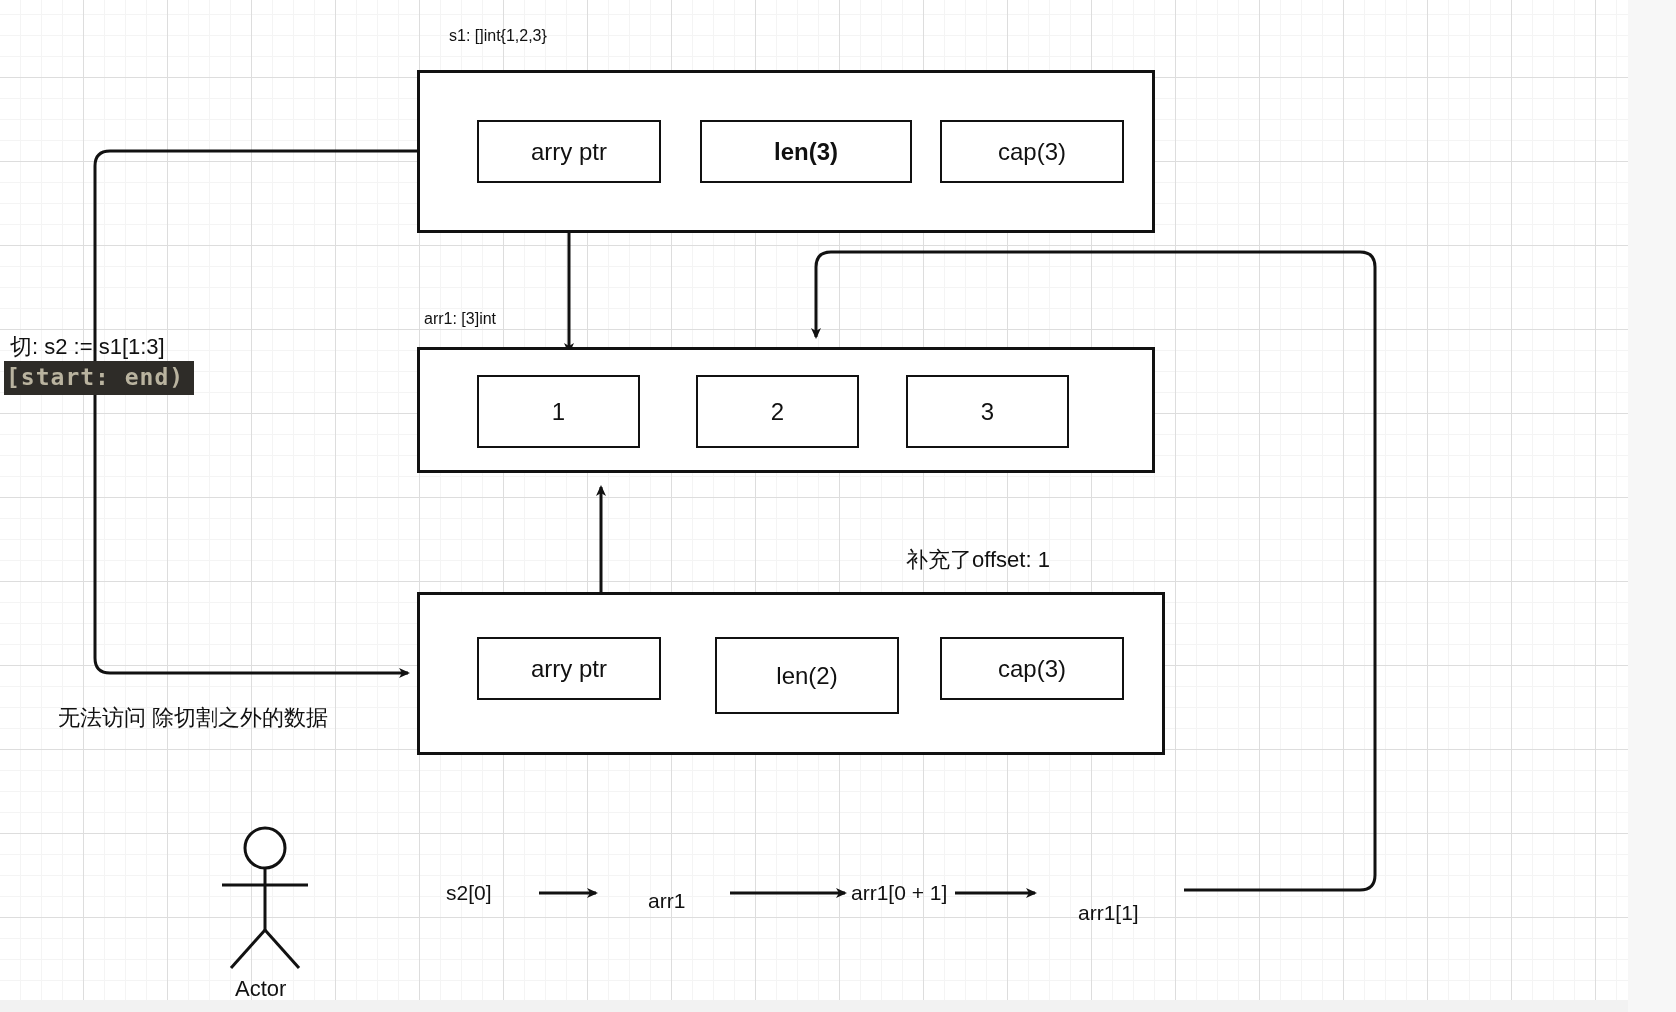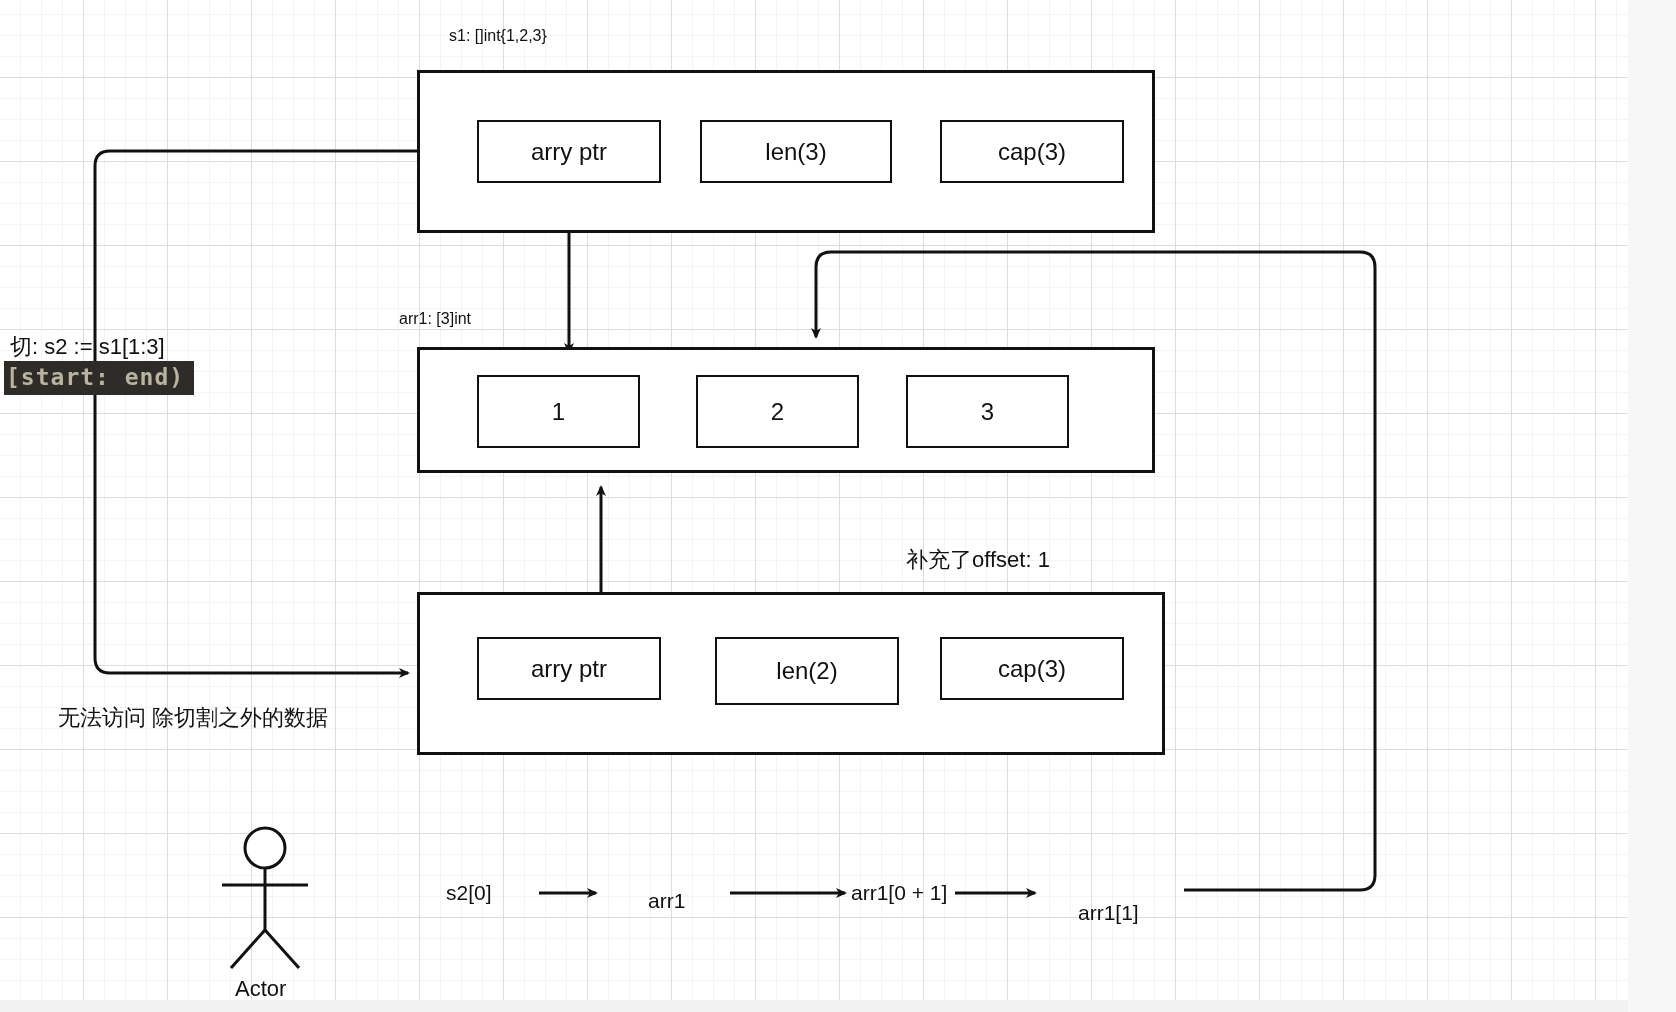--- a/index.html
+++ b/index.html
@@ -72,33 +72,33 @@
       <line x1="265" y1="868" x2="265" y2="930" stroke="#111" stroke-width="3"></line>
       <line x1="222" y1="885" x2="308" y2="885" stroke="#111" stroke-width="3"></line>
       <line x1="265" y1="930" x2="231" y2="968" stroke="#111" stroke-width="3"></line>
       <line x1="265" y1="930" x2="299" y2="968" stroke="#111" stroke-width="3"></line>
     </g>
   </svg>
 
   <div class="lbl" style="left:449px;top:27px;">s1: []int{1,2,3}</div>
   <div class="struct" style="left:417px;top:70px;width:738px;height:163px;"></div>
   <div class="cell" style="left:477px;top:120px;width:184px;height:63px;">arry ptr</div>
-  <div class="cell" style="left:700px;top:120px;width:192px;height:63px;">len(3)</div>
+  <div class="cell" style="left:700px;top:120px;width:212px;height:63px;font-weight:bold;">len(3)</div>
   <div class="cell" style="left:940px;top:120px;width:184px;height:63px;">cap(3)</div>
 
-  <div class="lbl" style="left:399px;top:310px;">arr1: [3]int</div>
+  <div class="lbl" style="left:424px;top:310px;">arr1: [3]int</div>
   <div class="struct" style="left:417px;top:347px;width:738px;height:126px;"></div>
   <div class="cell" style="left:477px;top:375px;width:163px;height:73px;">1</div>
   <div class="cell" style="left:696px;top:375px;width:163px;height:73px;">2</div>
   <div class="cell" style="left:906px;top:375px;width:163px;height:73px;">3</div>
 
   <div class="lbl-cn" style="left:906px;top:545px;">补充了offset: 1</div>
   <div class="struct" style="left:417px;top:592px;width:748px;height:163px;"></div>
   <div class="cell" style="left:477px;top:637px;width:184px;height:63px;">arry ptr</div>
-  <div class="cell" style="left:715px;top:637px;width:184px;height:68px;">len(2)</div>
+  <div class="cell" style="left:715px;top:637px;width:184px;height:77px;">len(2)</div>
   <div class="cell" style="left:940px;top:637px;width:184px;height:63px;">cap(3)</div>
 
   <div class="lbl-cn" style="left:10px;top:332px;">切:  s2 := s1[1:3]</div>
   <div class="codebox" style="left:4px;top:361px;">[start: end)</div>
   <div class="lbl-cn" style="left:58px;top:703px;">无法访问 除切割之外的数据</div>
 
   <div class="flowtxt" style="left:446px;top:881px;">s2[0]</div>
   <div class="flowtxt" style="left:648px;top:881px;margin-top:8px;">arr1</div>
   <div class="flowtxt" style="left:851px;top:881px;">arr1[0 + 1]</div>
   <div class="flowtxt" style="left:1078px;top:881px;margin-top:20px;">arr1[1]</div>

